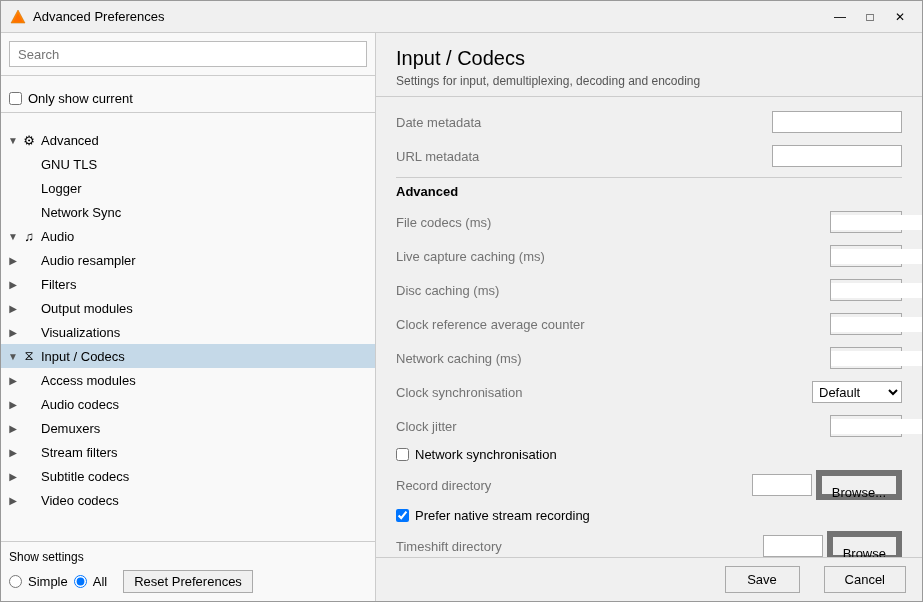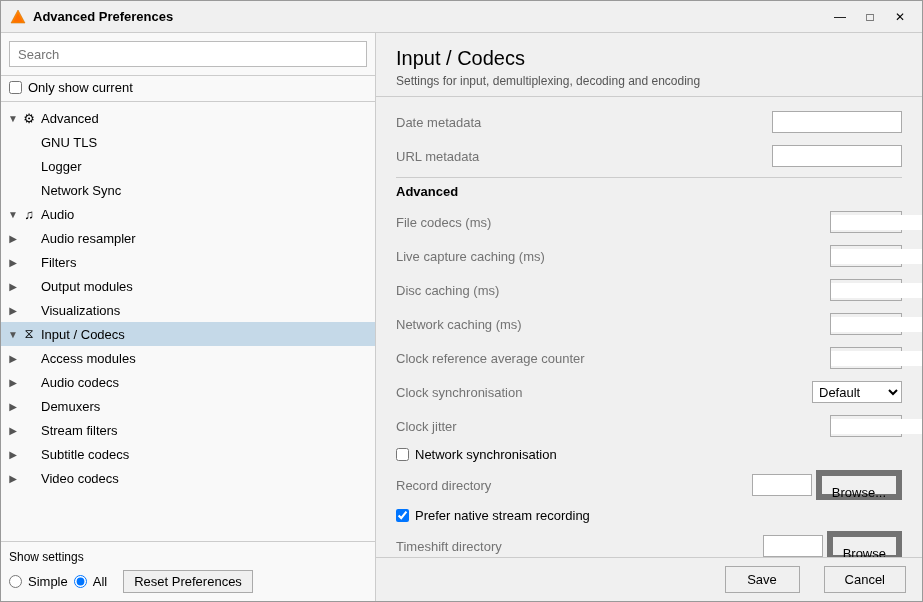--- a/index.html
+++ b/index.html
@@ -34,21 +34,21 @@
     .titlebar-icon {
       width: 18px;
       height: 18px;
       margin-right: 6px;
       display: flex;
       align-items: center;
       justify-content: center;
     }
     .titlebar-title {
       font-size: 13px;
-      font-weight: bold;
+      font-weight: normal;
       flex: 1;
     }
     .titlebar-controls {
       display: flex;
       gap: 2px;
     }
     .titlebar-btn {
       width: 28px;
       height: 22px;
       background: transparent;
@@ -64,20 +64,21 @@
       flex: 1;
       overflow: hidden;
     }
     .sidebar {
       width: 375px;
       background: #f9f9f9;
       border-right: 1px solid #ccc;
       display: flex;
       flex-direction: column;
       flex-shrink: 0;
+      gap: 11px;
     }
     .search-box {
       padding: 8px;
       border-bottom: 1px solid #ccc;
     }
     .search-input {
       width: 100%;
       height: 26px;
       padding: 2px 8px;
       border: 1px solid #bbb;
@@ -464,29 +465,29 @@
 
         <div class="setting-row">
           <span class="setting-label">Disc caching (ms)</span>
           <div class="setting-control spinbox">
             <input type="text" class="spinbox-input" style="">
 
           </div>
         </div>
 
         <div class="setting-row">
-          <span class="setting-label">Network caching (ms)</span>
+          <span class="setting-label">Clock reference average counter</span>
           <div class="setting-control spinbox">
             <input type="text" class="spinbox-input" style="">
 
           </div>
         </div>
 
         <div class="setting-row">
-          <span class="setting-label">Clock reference average counter</span>
+          <span class="setting-label">Network caching (ms)</span>
           <div class="setting-control spinbox">
             <input type="text" class="spinbox-input" style="">
 
           </div>
         </div>
 
         <div class="setting-row">
           <span class="setting-label">Clock synchronisation</span>
           <div class="setting-control">
             <select class="dropdown-select">

